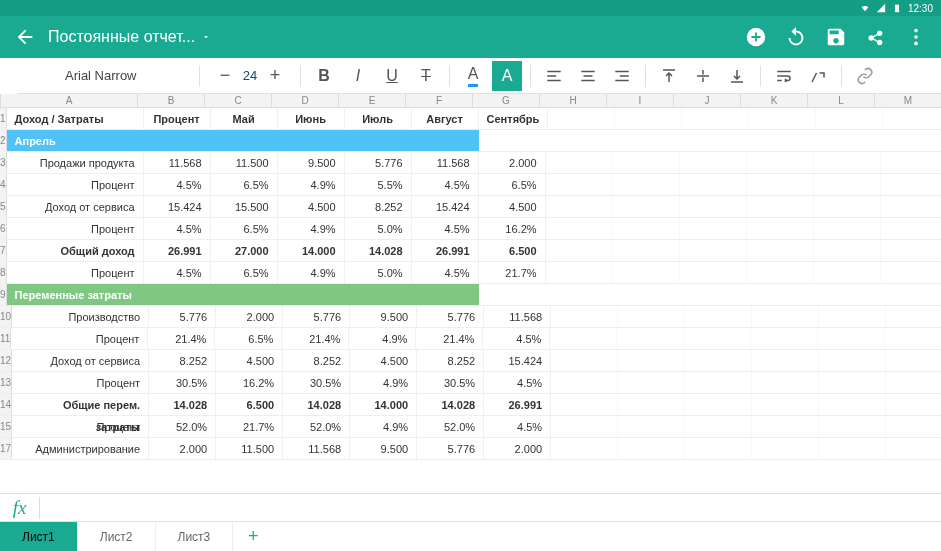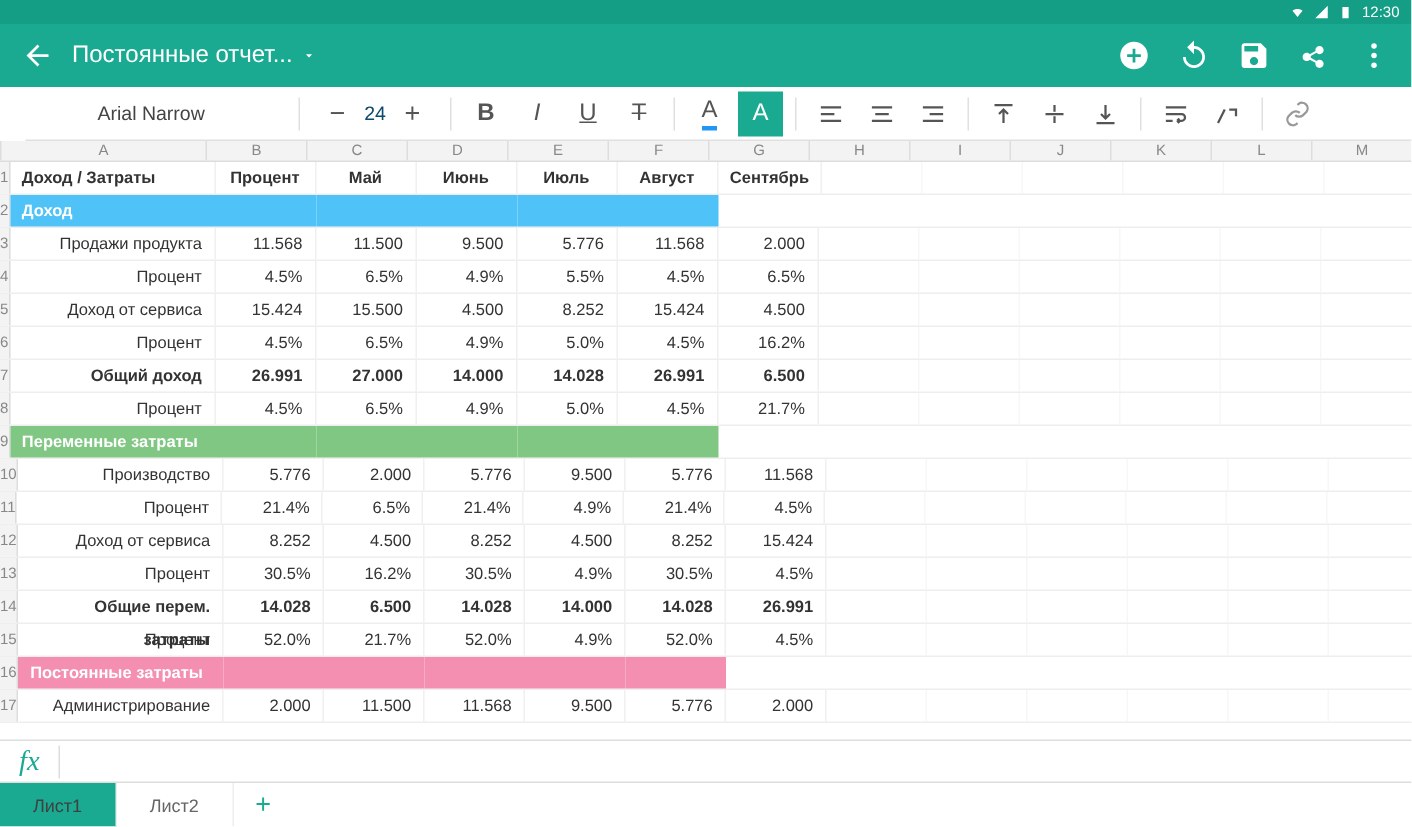--- a/index.html
+++ b/index.html
@@ -53,21 +53,21 @@
 .cell.empty { border-right:1px solid #f7f7f7; }
 
 
 .fxbar { height:28px; border-top:1px solid #ddd; display:flex; align-items:center; }
 .fx { width:40px; text-align:center; font-style:italic; font-family:serif; color:#1aaa92; font-size:19px; border-right:1px solid #ddd; cursor:pointer;}
 .fxin { flex:1; border:none; outline:none; padding:0 8px; font-size:12px; }
 
 
 .sheets { height:30px; background:#fff; border-top:1px solid #ddd; display:flex; align-items:stretch; }
 .sheet { padding:0 22px; display:flex; align-items:center; font-size:12px; color:#666; cursor:pointer; border-right:1px solid #eee;}
-.sheet.active { background:#1aaa92; color:#404040; }
+.sheet.active { background:#1aaa92; color:#000000; }
 .addsheet { width:40px; display:flex; align-items:center; justify-content:center; color:#1aaa92; font-size:18px; cursor:pointer;}
 </style>
 </head>
 <body>
 
 <div class="status">
   <svg viewBox="0 0 24 24" fill="#fff">
       <path d="M12 20l8-10c-4-4-12-4-16 0l8 10z"></path>
     </svg>
   <svg viewBox="0 0 24 24" fill="#fff">
@@ -219,21 +219,21 @@
         <div class="cell hdr">Сентябрь</div>
         <div class="cell empty"></div>
         <div class="cell empty"></div>
         <div class="cell empty"></div>
         <div class="cell empty"></div>
         <div class="cell empty"></div>
         <div class="cell empty"></div>
       </div>
       <div class="row sect blue">
         <div class="rh">2</div>
-        <div class="cell w1">Доход</div>
+        <div class="cell w1">Апрель</div>
         <div class="cell"></div>
         <div class="cell"></div>
         <div class="cell"></div>
         <div class="cell"></div>
         <div class="cell"></div>
         <div class="cell"></div>
         <div class="cell empty"></div>
         <div class="cell empty"></div>
         <div class="cell empty"></div>
         <div class="cell empty"></div>
@@ -441,36 +441,20 @@
         <div class="cell">4.9%</div>
         <div class="cell">52.0%</div>
         <div class="cell">4.5%</div>
         <div class="cell empty"></div>
         <div class="cell empty"></div>
         <div class="cell empty"></div>
         <div class="cell empty"></div>
         <div class="cell empty"></div>
         <div class="cell empty"></div>
       </div>
-      <div class="row sect pink">
-        <div class="rh">16</div>
-        <div class="cell w1">Постоянные затраты</div>
-        <div class="cell"></div>
-        <div class="cell"></div>
-        <div class="cell"></div>
-        <div class="cell"></div>
-        <div class="cell"></div>
-        <div class="cell"></div>
-        <div class="cell empty"></div>
-        <div class="cell empty"></div>
-        <div class="cell empty"></div>
-        <div class="cell empty"></div>
-        <div class="cell empty"></div>
-        <div class="cell empty"></div>
-      </div>
       <div class="row ">
         <div class="rh">17</div>
         <div class="cell w1">Администрирование</div>
         <div class="cell">2.000</div>
         <div class="cell">11.500</div>
         <div class="cell">11.568</div>
         <div class="cell">9.500</div>
         <div class="cell">5.776</div>
         <div class="cell">2.000</div>
         <div class="cell empty"></div>
@@ -484,14 +468,15 @@
 </div>
 
 <div class="fxbar">
   <div class="fx">fx</div>
   <input class="fxin" style="">
 </div>
 
 <div class="sheets">
     <div class="sheet active">Лист1</div>
     <div class="sheet">Лист2</div>
+    <div class="sheet">Лист3</div>
     <div class="addsheet">+</div>
   </div>
 
 </body></html>

